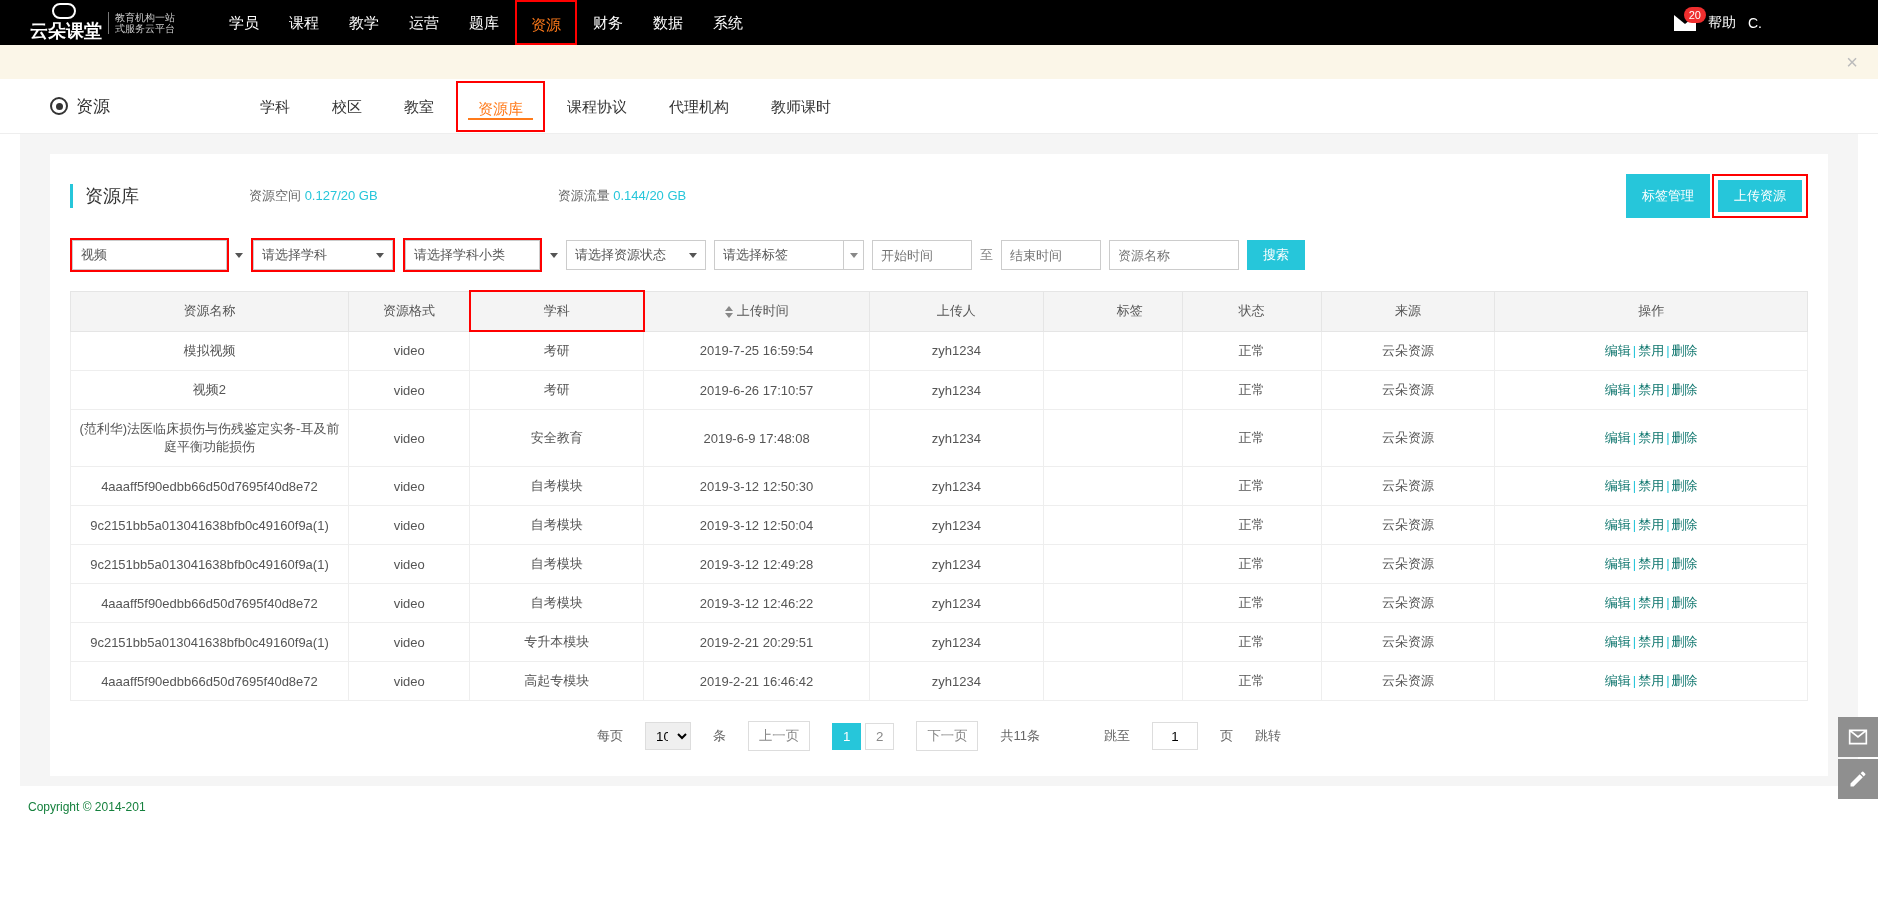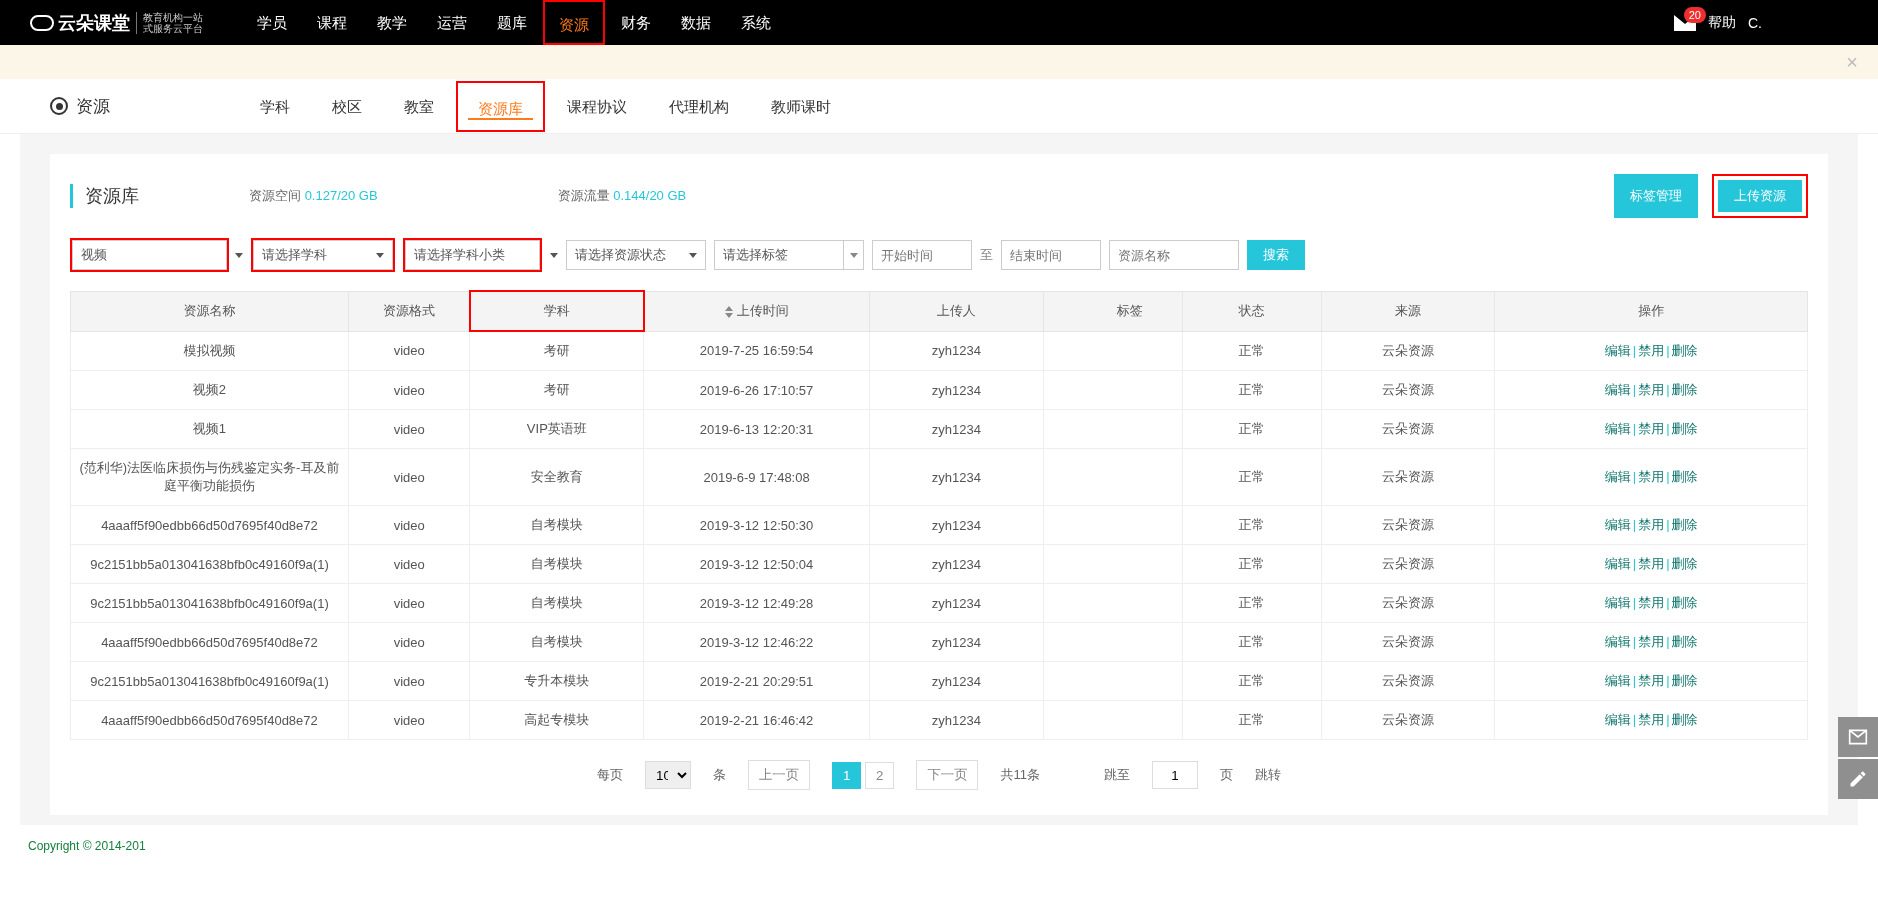--- a/index.html
+++ b/index.html
@@ -1,21 +1,21 @@
 <!DOCTYPE html>
 <html><head>
 <meta charset="utf-8">
 <style>
   html, body { margin:0; padding:0; font-family: "Microsoft YaHei","PingFang SC",Arial,sans-serif; font-size:13px; color:#333; background:#fff; width:1878px; }
   * { box-sizing:border-box; }
 
   
   .topbar { background:#000; height:45px; display:flex; align-items:center; color:#fff; padding:0 30px 0 30px; }
   .topbar .logo { display:flex; align-items:center; gap:6px; margin-right:40px;}
-  .topbar .logo-mark { font-size:18px; font-weight:bold; display:flex; align-items:center;}
+  .topbar .logo-mark { font-size:18px; font-weight:bold; display:flex; align-items:center;flex-direction:column;}
   .topbar .logo-cloud { width:24px; height:16px; border:2px solid #fff; border-radius:10px; margin-right:4px; position:relative;}
   .topbar .logo-sub { font-size:10px; line-height:11px; border-left:1px solid #777; padding-left:6px; color:#ccc;}
   .topnav { display:flex; gap:2px; }
   .topnav a { color:#fff; text-decoration:none; padding:0 14px; height:45px; line-height:45px; font-size:15px;}
   .topnav a.active { color:#ff7a1a; }
   .red-box { border:2px solid #f00; }
   .top-right { margin-left:auto; display:flex; align-items:center; gap:12px; }
   .mail-wrap { position:relative; }
   .mail-icon { width:22px; height:16px; background:#fff; position:relative;}
   .mail-icon:before { content:""; position:absolute; left:0; right:0; top:0; border-left:11px solid transparent; border-right:11px solid transparent; border-top:9px solid #000;}
@@ -38,21 +38,21 @@
   .subnav a.active:after { content:""; position:absolute; left:10px; right:10px; bottom:10px; height:2px; background:#ff7a1a;}
   .subnav a.red-box { padding:0 20px; line-height:51px; height:51px; margin-top:2px;}
 
   
   .content { background:#f5f5f5; padding:20px 30px 10px 30px; margin:0 20px;}
   .panel { background:#fff; padding:20px 20px 25px 20px;}
   .panel-head { display:flex; align-items:center; margin-bottom:20px; flex-wrap:wrap;}
   .panel-title { font-size:18px; border-left:3px solid #26c6da; padding-left:12px; margin-right:110px;}
   .meta { font-size:13px; color:#666; margin-right:180px;}
   .meta b { color:#26c6da; font-weight:normal;}
-  .head-btns { margin-left:auto; display:flex; gap:14px;}
+  .head-btns { margin-left:auto; display:flex; gap:2px;}
   .btn { background:#26c6da; color:#fff; border:none; padding:7px 16px; font-size:13px; cursor:pointer;}
   .upload-box { border:2px solid #f00; padding:4px;}
 
   
   .filters { display:flex; gap:8px; align-items:center; flex-wrap:wrap; margin-bottom:18px;}
   .sel, .inp { height:30px; border:1px solid #ccc; background:#fff; padding:0 8px; font-size:13px; color:#555;}
   .sel { min-width:140px; position:relative; display:flex; align-items:center; justify-content:space-between;}
   .sel .caret { border-left:4px solid transparent; border-right:4px solid transparent; border-top:5px solid #555;}
   .sel.red, .sel-wrap.red { border:2px solid #f00; }
   .sel-wrap { display:inline-block; }
@@ -232,31 +232,20 @@
               <td>video</td>
               <td>考研</td>
               <td>2019-6-26 17:10:57</td>
               <td>zyh1234</td>
               <td></td>
               <td>正常</td>
               <td>云朵资源</td>
               <td class="ops"><a href="#">编辑</a><span class="sep">|</span><a href="#">禁用</a><span class="sep">|</span><a href="#">删除</a></td>
             </tr>
             <tr>
-              <td>视频1</td>
-              <td>video</td>
-              <td>VIP英语班</td>
-              <td>2019-6-13 12:20:31</td>
-              <td>zyh1234</td>
-              <td></td>
-              <td>正常</td>
-              <td>云朵资源</td>
-              <td class="ops"><a href="#">编辑</a><span class="sep">|</span><a href="#">禁用</a><span class="sep">|</span><a href="#">删除</a></td>
-            </tr>
-            <tr>
               <td>(范利华)法医临床损伤与伤残鉴定实务-耳及前庭平衡功能损伤</td>
               <td>video</td>
               <td>安全教育</td>
               <td>2019-6-9 17:48:08</td>
               <td>zyh1234</td>
               <td></td>
               <td>正常</td>
               <td>云朵资源</td>
               <td class="ops"><a href="#">编辑</a><span class="sep">|</span><a href="#">禁用</a><span class="sep">|</span><a href="#">删除</a></td>
             </tr>

